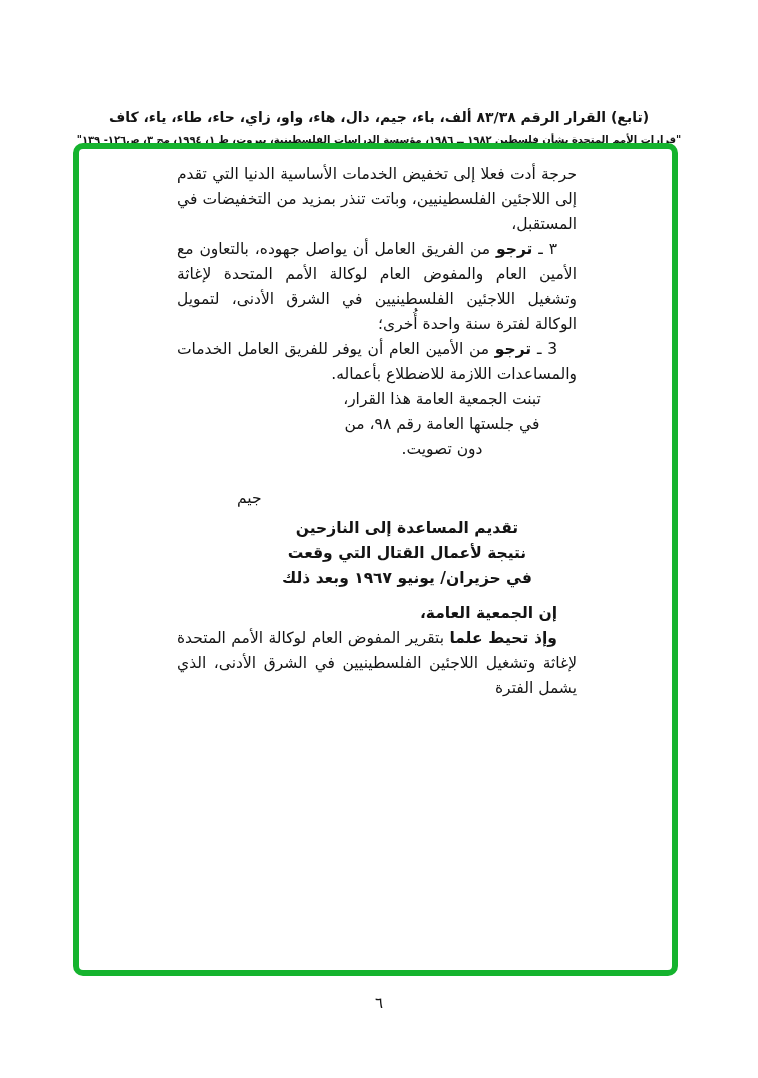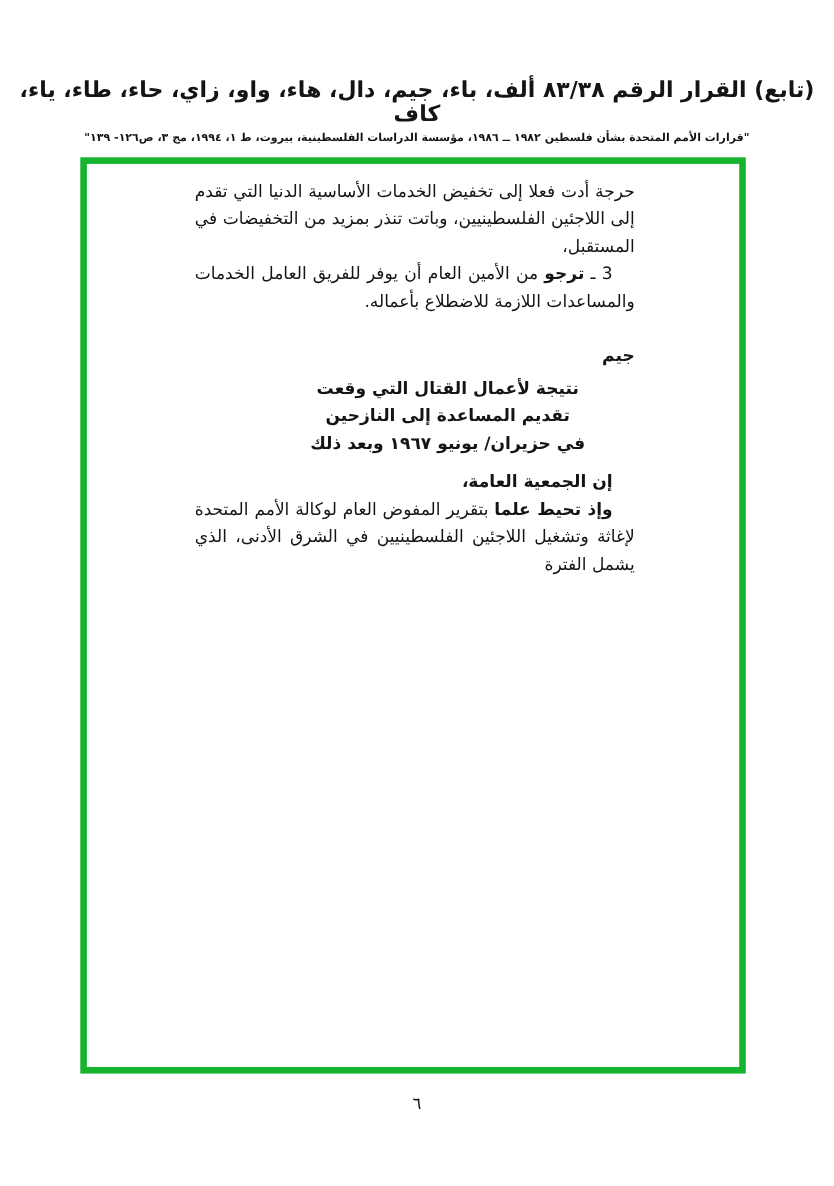--- a/index.html
+++ b/index.html
@@ -13,57 +13,58 @@
   }
   .header {
     position: absolute;
     top: 70px; left: 0;
     width: 758px;
     direction: rtl;
     text-align: center;
   }
   .header-title {
     font-weight: bold;
-    font-size: 20px;
+    font-size: 14px;
     line-height: 22px;
     letter-spacing: 0.2px;
+    margin-top: 36px;
   }
   .header-source {
     font-weight: bold;
     font-size: 10px;
     line-height: 16px;
     margin-top: 4px;
   }
   .green-box {
     position: absolute;
     left: 73px; top: 143px;
     width: 593px; height: 821px;
     border: 6px solid #15b32e;
-    border-radius: 0;
+    border-radius: 10px;
     background: #ffffff;
   }
   .content {
     direction: rtl;
     text-align: justify;
     padding: 13px 95px 0 98px;
     font-size: 15.5px;
     line-height: 25px;
   }
   .content p { margin: 0; text-indent: 20px; }
   .content p.no-indent { text-indent: 0; }
   b.lead { font-weight: bold; }
   .adoption {
     width: 210px;
     margin: 0 30px 0 auto;
     text-align: center;
   }
   .adoption span { display: block; text-indent: 0; }
   .section-letter {
-    text-align: right;
-    font-weight: bold;
+    text-align: left;
+    font-weight: normal;
     text-indent: 0 !important;
     margin: 24px 0 4px 60px !important;
   }
   .section-title {
     text-align: center;
     font-weight: bold;
     margin: 5px 0 0 60px;
   }
   .section-title span { display: block; text-indent: 0; }
   .p7 { margin-top: 10px !important; font-weight: bold; }
@@ -85,29 +86,35 @@
 </div>
 
 <div class="green-box">
   <div class="content">
 
     <p class="no-indent"><span>حرجة أدت فعلا إلى تخفيض الخدمات الأساسية الدنيا التي تقدم إلى اللاجئين الفلسطينيين، وباتت تنذر بمزيد من التخفيضات في المستقبل،</span></p>
 
 
 
 
+    <p><span>٣ ـ </span><b class="lead">ترجو</b><span> من الفريق العامل أن يواصل جهوده، بالتعاون مع الأمين العام والمفوض العام لوكالة الأمم المتحدة لإغاثة وتشغيل اللاجئين الفلسطينيين في الشرق الأدنى، لتمويل الوكالة لفترة سنة واحدة أُخرى؛</span></p>
 
     <p><span>3 ـ </span><b class="lead">ترجو</b><span> من الأمين العام أن يوفر للفريق العامل الخدمات والمساعدات اللازمة للاضطلاع بأعماله.</span></p>
 
+    <div class="adoption">
+      <span>تبنت الجمعية العامة هذا القرار،</span>
+      <span>في جلستها العامة رقم ٩٨، من</span>
+      <span>دون تصويت.</span>
+    </div>
 
     <p class="section-letter">جيم</p>
 
     <div class="section-title">
+      <span>تقديم المساعدة إلى النازحين</span>
       <span>نتيجة لأعمال القتال التي وقعت</span>
-      <span>تقديم المساعدة إلى النازحين</span>
       <span>في حزيران/ يونيو ١٩٦٧ وبعد ذلك</span>
     </div>
 
     <p class="p7">إن الجمعية العامة،</p>
 
 
     <p><b class="lead">وإذ تحيط علما</b><span> بتقرير المفوض العام لوكالة الأمم المتحدة لإغاثة وتشغيل اللاجئين الفلسطينيين في الشرق الأدنى، الذي يشمل الفترة</span></p>
 
   </div>
 </div>

